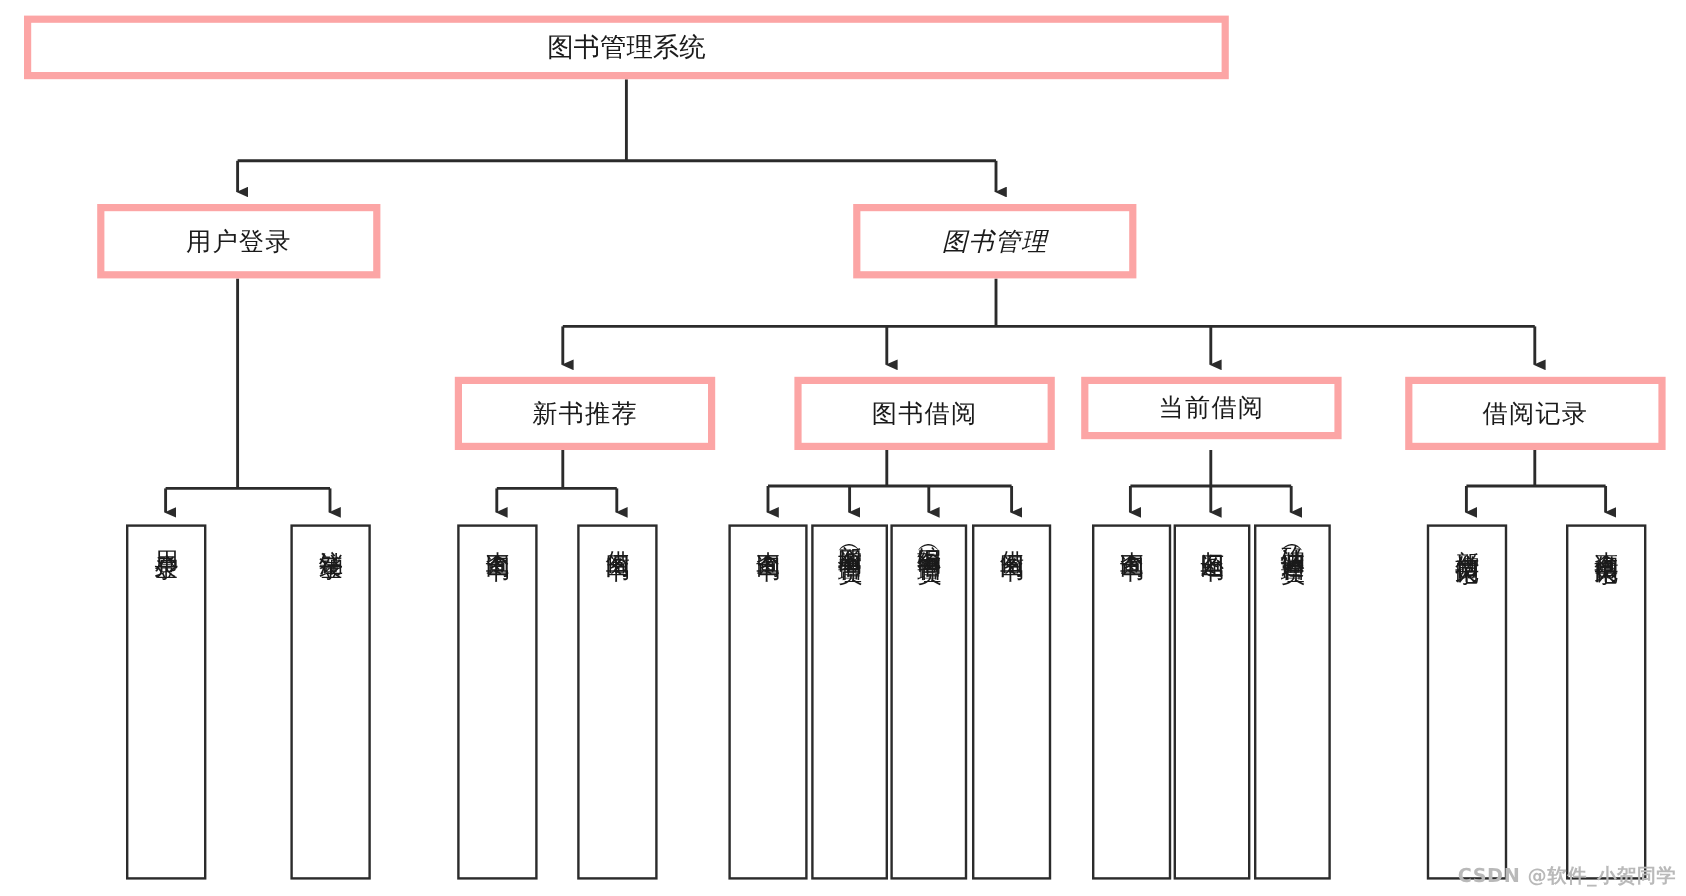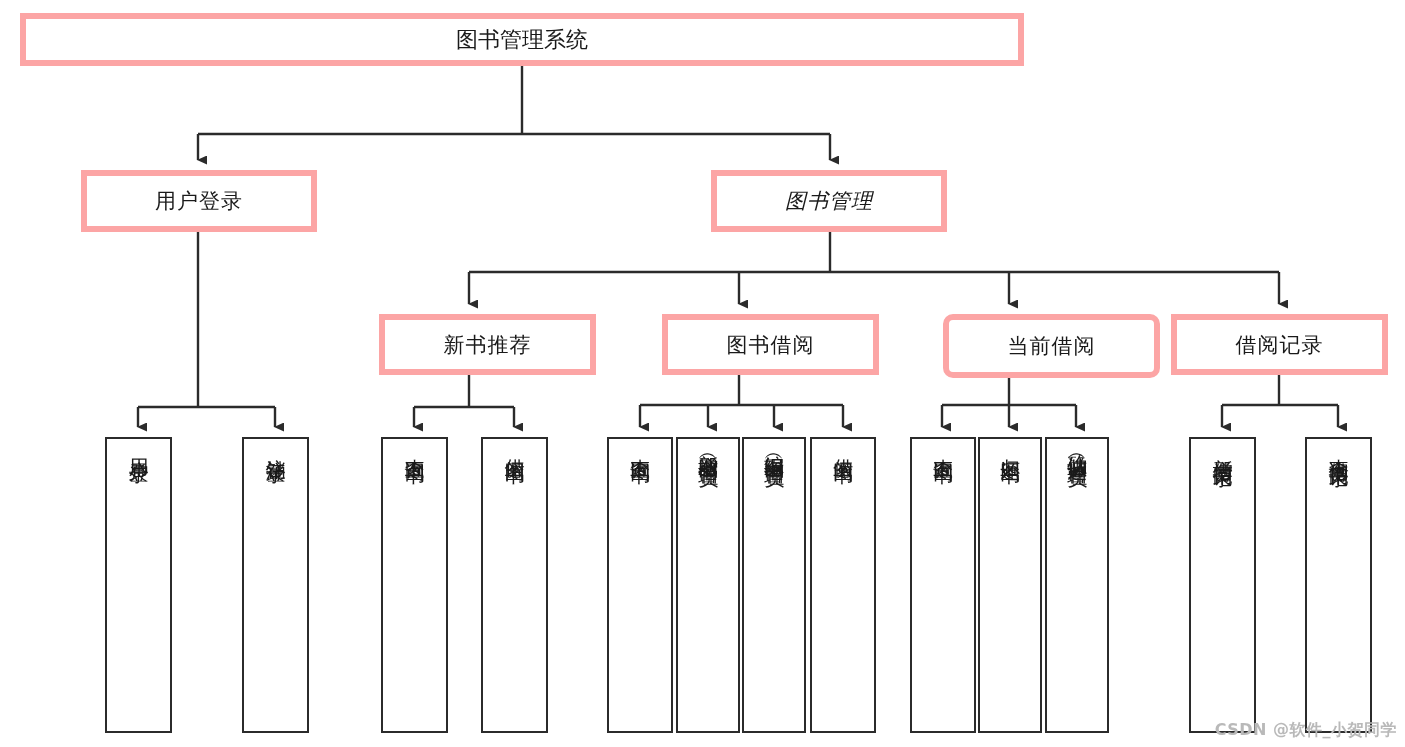--- a/index.html
+++ b/index.html
@@ -124,21 +124,21 @@
   <div class="node h" style="left:711px;top:170px;width:236px;height:62px;font-style:italic;">
     <span>图书管理</span>
   </div>
 
   <div class="node h" style="left:379px;top:314px;width:217px;height:61px;">
     <span>新书推荐</span>
   </div>
   <div class="node h" style="left:631px;top:314px;width:217px;height:61px;margin-left:31px;">
     <span>图书借阅</span>
   </div>
-  <div class="node h" style="left:943px;top:314px;width:217px;height:64px;border-radius:10px;">
+  <div class="node h" style="left:901px;top:314px;width:217px;height:52px;">
     <span>当前借阅</span>
   </div>
   <div class="node h" style="left:1171px;top:314px;width:217px;height:61px;">
     <span>借阅记录</span>
   </div>
 
   <div class="leaf" style="left:105px;top:437px;width:67px;height:296px;">
     <span class="vtext">用户登录</span>
   </div>
   <div class="leaf" style="left:242px;top:437px;width:67px;height:296px;">

